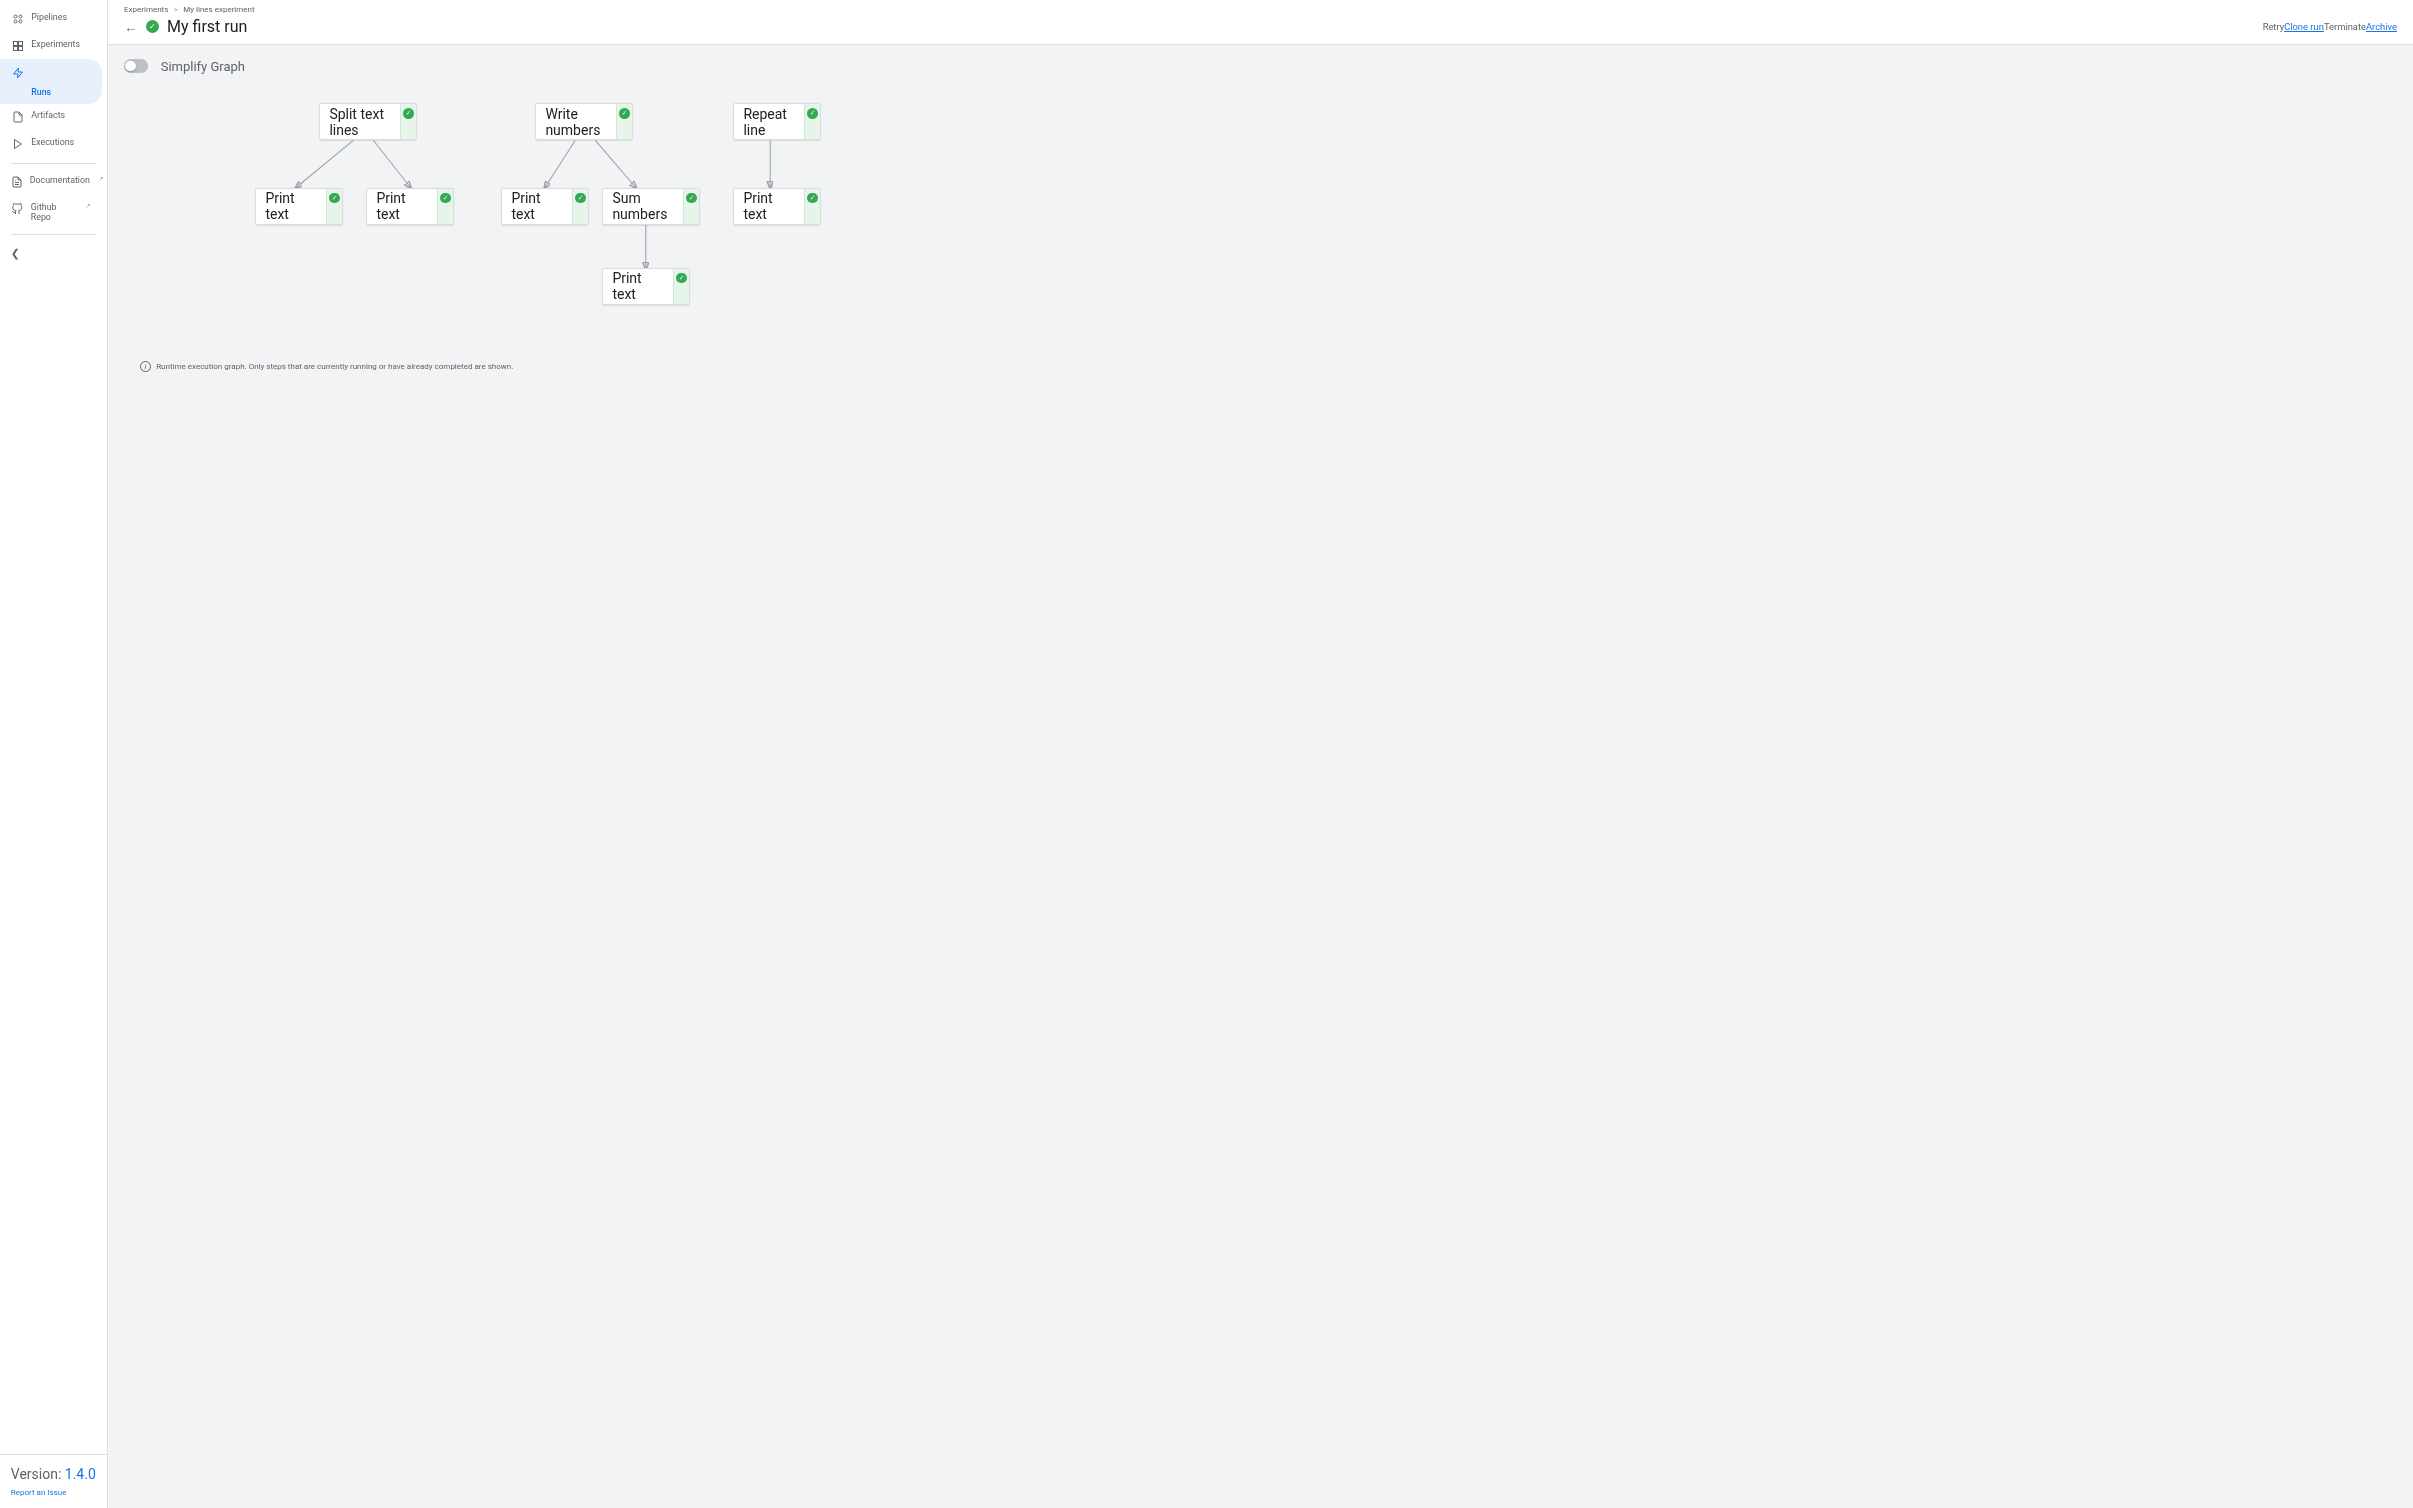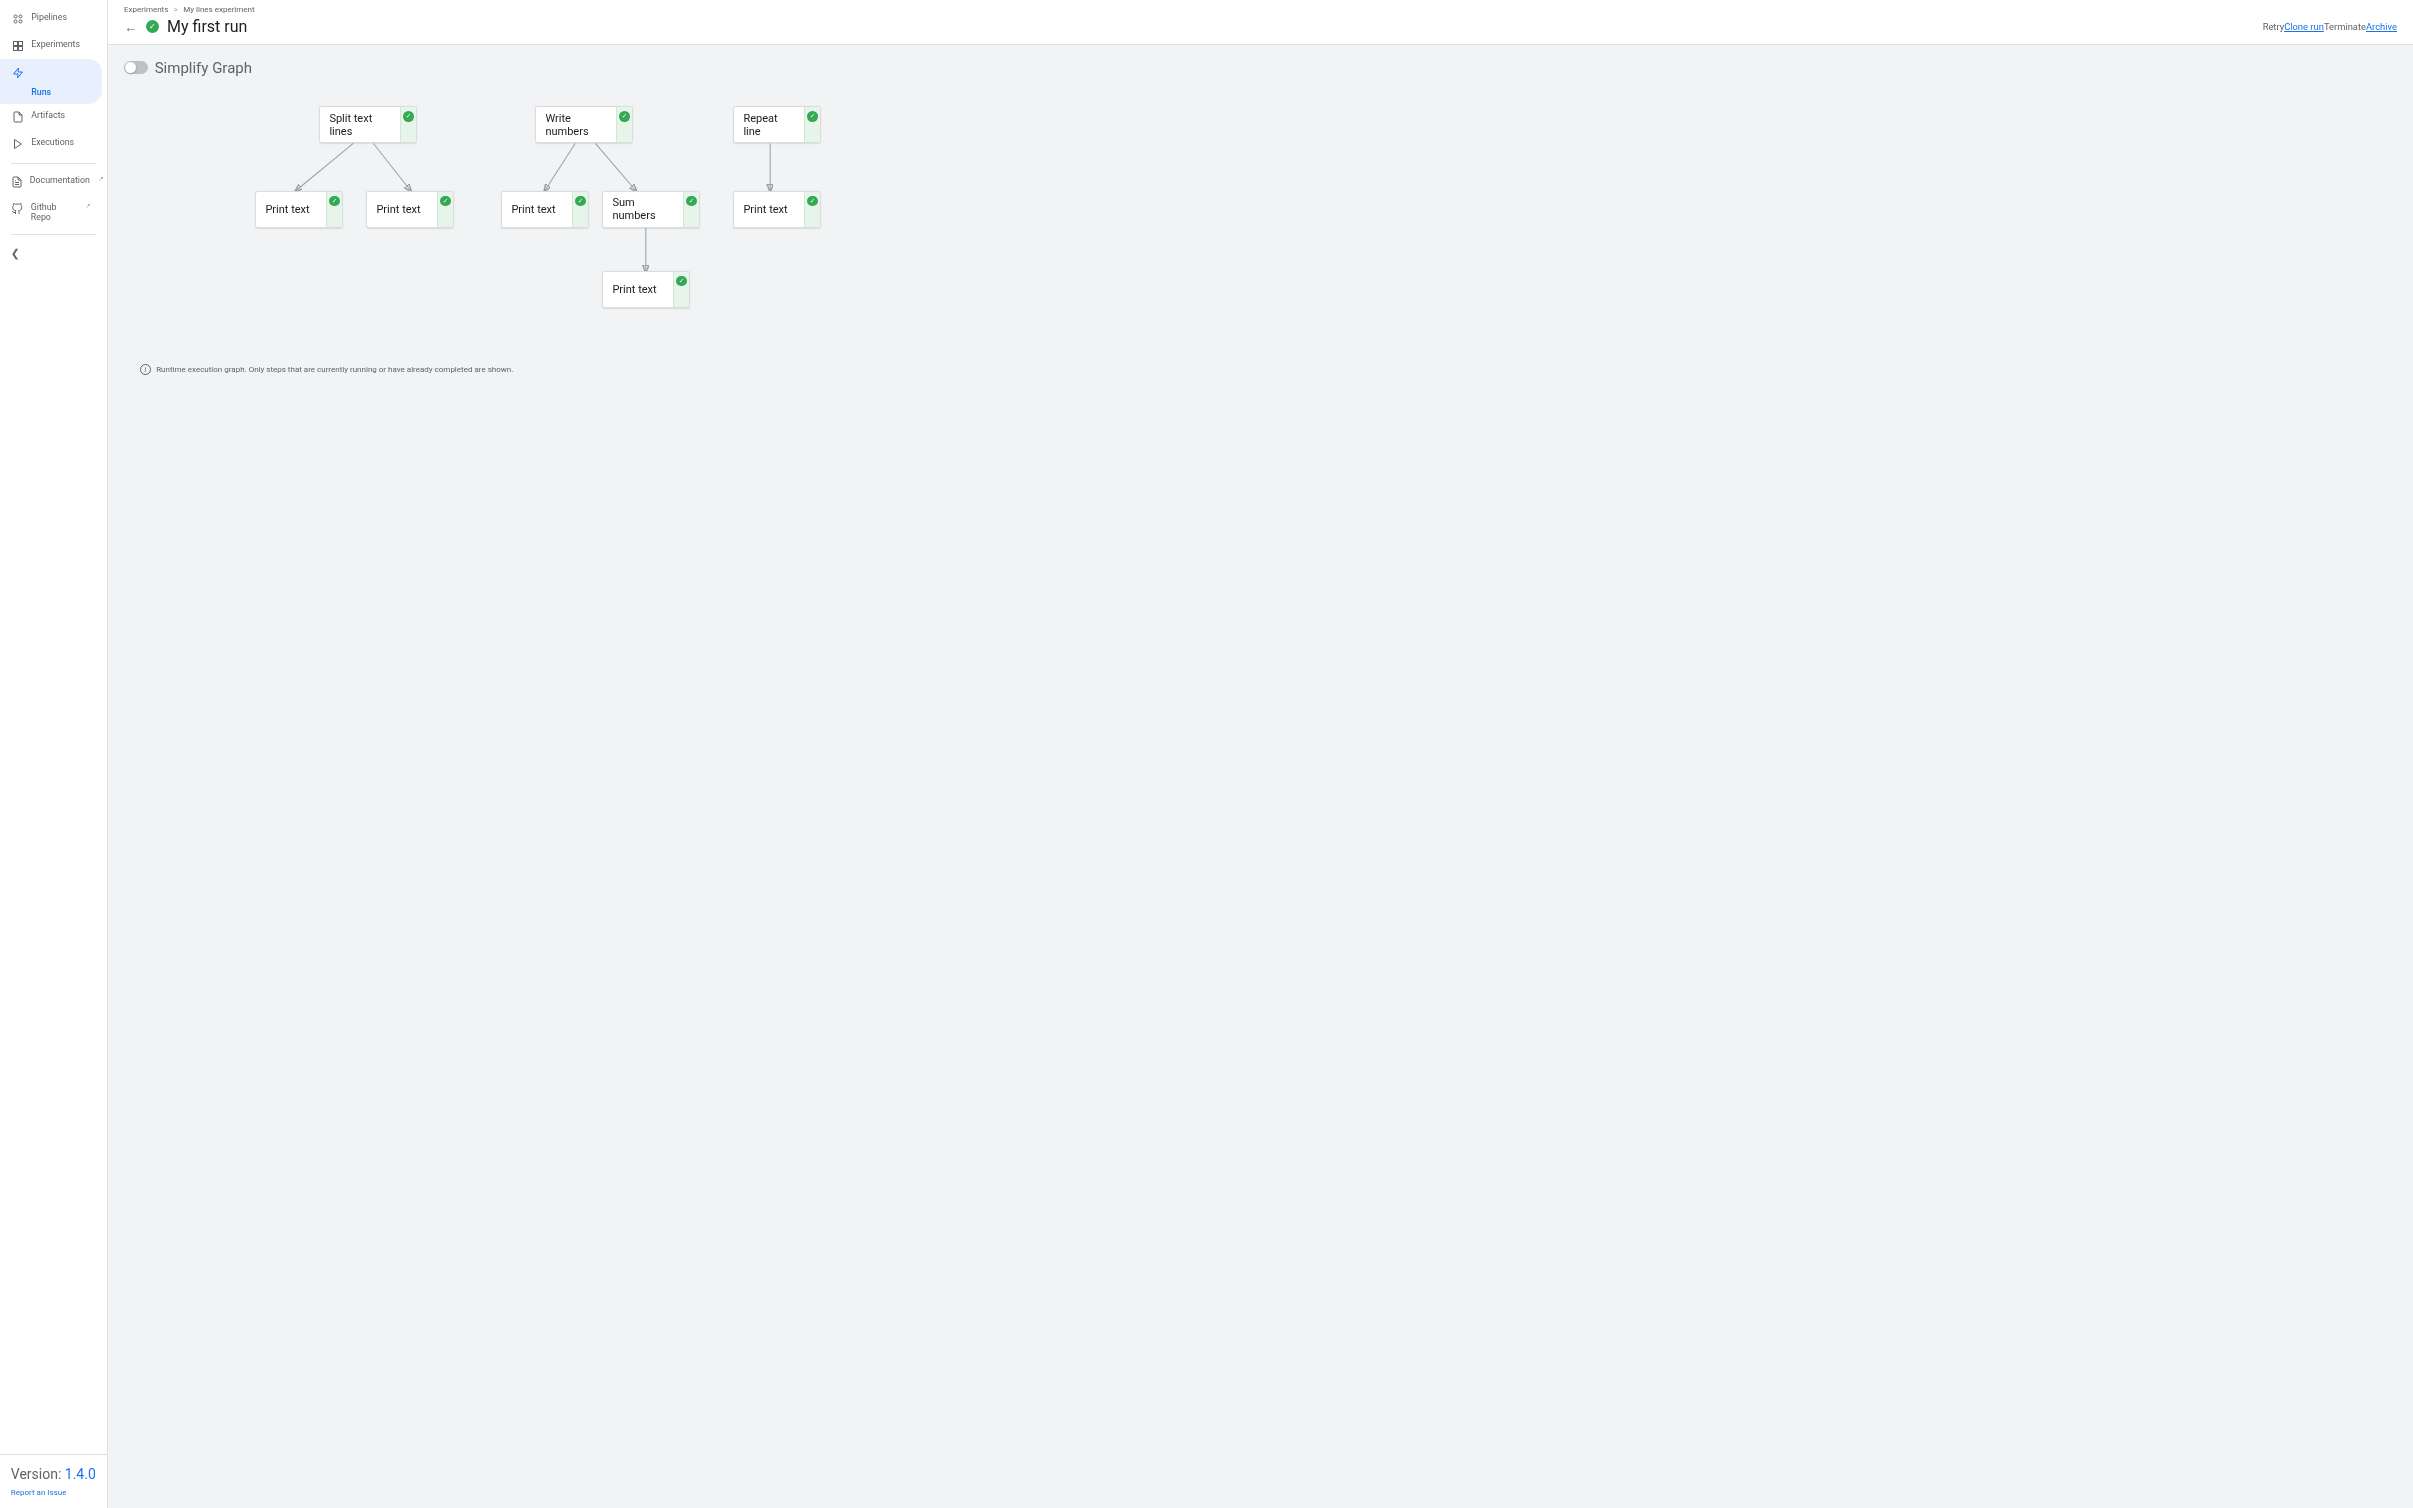--- a/index.html
+++ b/index.html
@@ -189,22 +189,23 @@
       position: absolute;
       top: 1.3px;
       left: 1.3px;
       width: 10.8px;
       height: 10.8px;
       background: #fff;
       border-radius: 50%;
       box-shadow: 0 0.7px 2px rgba(0,0,0,0.3);
     }
     .simplify-label {
-      font-size: 15px;
-      color: #5f6368;
+      font-size: 13px;
+      color: #5f6368;
+      margin-left: 6px;
     }
 
     
     .dag-container {
       position: relative;
       width: 606px;
       height: 215px;
     }
 
     .node {
@@ -212,21 +213,21 @@
       background: #fff;
       border: 0.7px solid #dadce0;
       border-radius: 2.7px;
       display: flex;
       align-items: stretch;
       cursor: pointer;
       box-shadow: 0 0.7px 1.3px rgba(0,0,0,0.1);
     }
     .node-label {
       padding: 8px 9.4px;
-      font-size: 11px;
+      font-size: 14px;
       color: #202124;
       flex: 1;
       display: flex;
       align-items: center;
     }
     .node-status {
       width: 16px;
       background: #e6f4ea;
       display: flex;
       align-items: flex-start;

